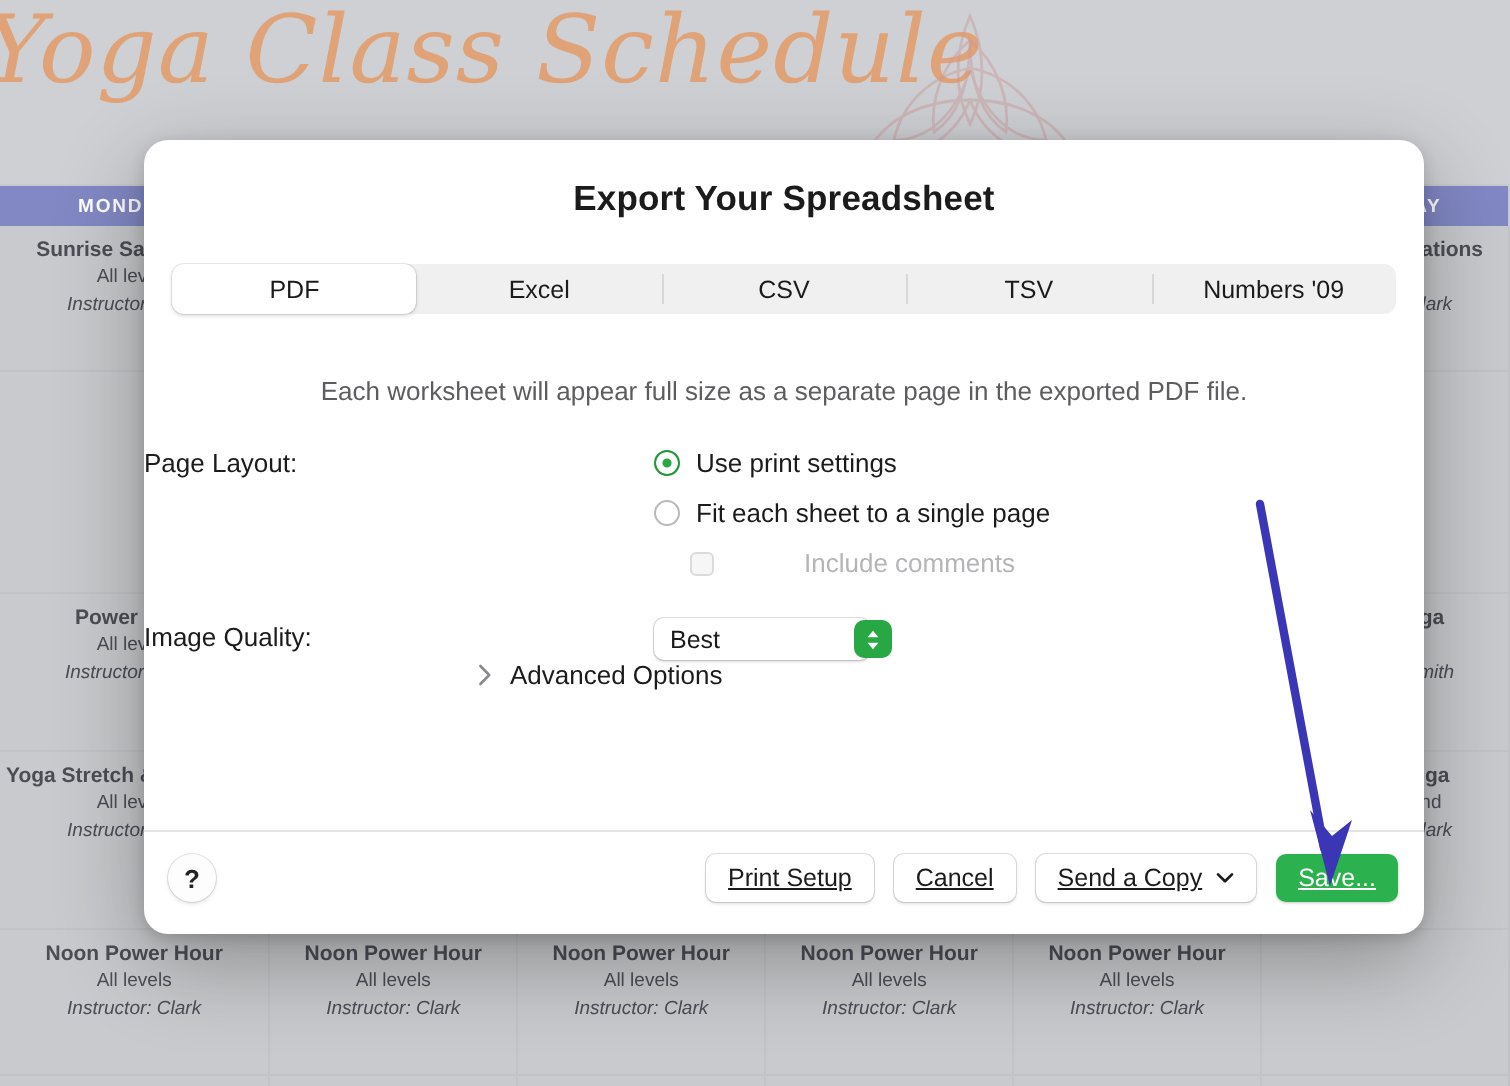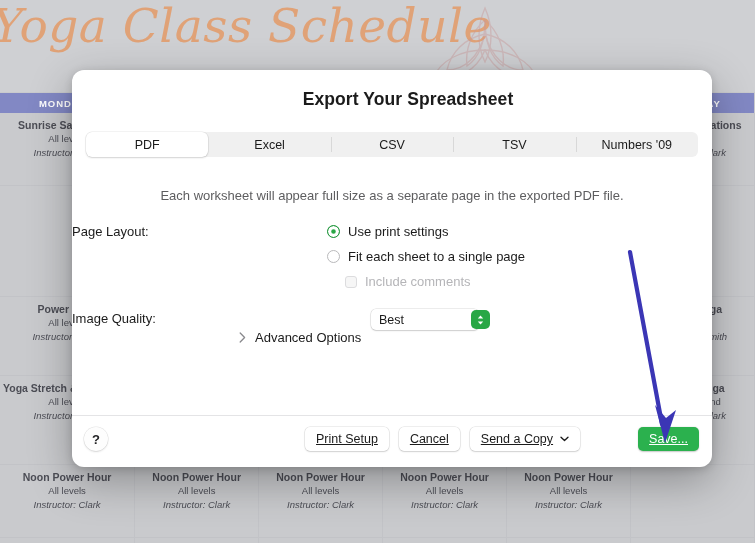--- a/index.html
+++ b/index.html
@@ -46,21 +46,21 @@
   .bg-cell.empty{color:transparent;}
 
   
   #dialog{
     position:absolute;left:72px;top:70px;width:640px;height:397px;
     background:#ffffff;border-radius:12px;
     box-shadow:0 14px 44px rgba(0,0,0,.30), 0 2px 8px rgba(0,0,0,.16);
     overflow:hidden;
   }
   #dialog-title{
-    position:absolute;left:16px;top:19px;width:640px;text-align:center;
+    position:absolute;left:0;top:19px;width:640px;text-align:center;
     font-size:17.5px;font-weight:700;color:#1b1b1b;letter-spacing:.1px;
   }
 
   
   #seg{
     position:absolute;left:14px;top:62px;width:612px;height:25px;
     background:#f0f0f0;border-radius:6px;display:flex;align-items:flex-start;
   }
   .seg-item{
     flex:1 1 0;height:25px;display:flex;align-items:center;justify-content:center;
@@ -95,36 +95,36 @@
   .radio{
     width:13px;height:13px;border-radius:50%;margin-right:8px;flex:none;
     background:#ffffff;border:1px solid #b9b9bb;box-sizing:border-box;
   }
   .radio.on{
     background:#28a745;border:1px solid #23963e;
     box-shadow:inset 0 0 0 3.2px #ffffff;
   }
   .radio-line span{font-size:13px;color:#1b1b1b;}
 
-  .check-line{display:flex;align-items:center;height:19px;margin-bottom:2px;}
+  .check-line{display:flex;align-items:center;height:19px;margin-bottom:2px;gap:37px;}
   .chk{
     width:12px;height:12px;border-radius:3px;margin-right:8px;flex:none;
     background:#ffffff;border:1px solid #c8c8ca;box-sizing:border-box;
   }
   .chk.dim{background:#f6f6f6;border-color:#dcdcde;}
   .check-line span{font-size:13px;color:#1b1b1b;}
   .check-line.disabled span{color:#b5b5b8;}
 
   .indent{margin-left:18px;}
 
   
   .popup{
     position:relative;width:108px;height:21px;background:#ffffff;border-radius:5px;
     box-shadow:0 0 0 .5px rgba(0,0,0,.14),0 1px 1.6px rgba(0,0,0,.14);
-    display:flex;align-items:center;padding-left:8px;box-sizing:border-box;margin-left:44px;
+    display:flex;align-items:center;padding-left:8px;box-sizing:border-box;
   }
   .popup .pv{font-size:12.5px;color:#1b1b1b;}
   .stepper{
     position:absolute;right:-11px;top:1px;width:19px;height:19px;border-radius:5px;
     background:#28a745;display:flex;flex-direction:column;align-items:center;
     justify-content:center;line-height:0;
   }
   .stepper svg{display:block;}
 
   
@@ -149,21 +149,20 @@
   #btns{position:absolute;right:13px;top:11px;display:flex;align-items:center;gap:10px;}
   .btn{
     height:24px;background:#ffffff;border-radius:5px;
     box-shadow:0 0 0 .5px rgba(0,0,0,.13),0 1px 1.8px rgba(0,0,0,.13);
     display:flex;align-items:center;justify-content:center;padding:0 11px;
     font-size:12.5px;color:#1b1b1b;white-space:nowrap;box-sizing:border-box;text-decoration:underline;
   }
   .btn.primary{
     background:#2bb14e;color:#ffffff;font-weight:400;
     box-shadow:0 .5px 1.5px rgba(0,0,0,.22);
-    margin-left:48px;
   }
   .btn .chev{margin-left:7px;display:flex;align-items:center;}
 
   
   #arrow{position:absolute;left:0;top:0;width:755px;height:543px;pointer-events:none;}
 </style>
 </head>
 <body>
 
 <div id="backdrop">

